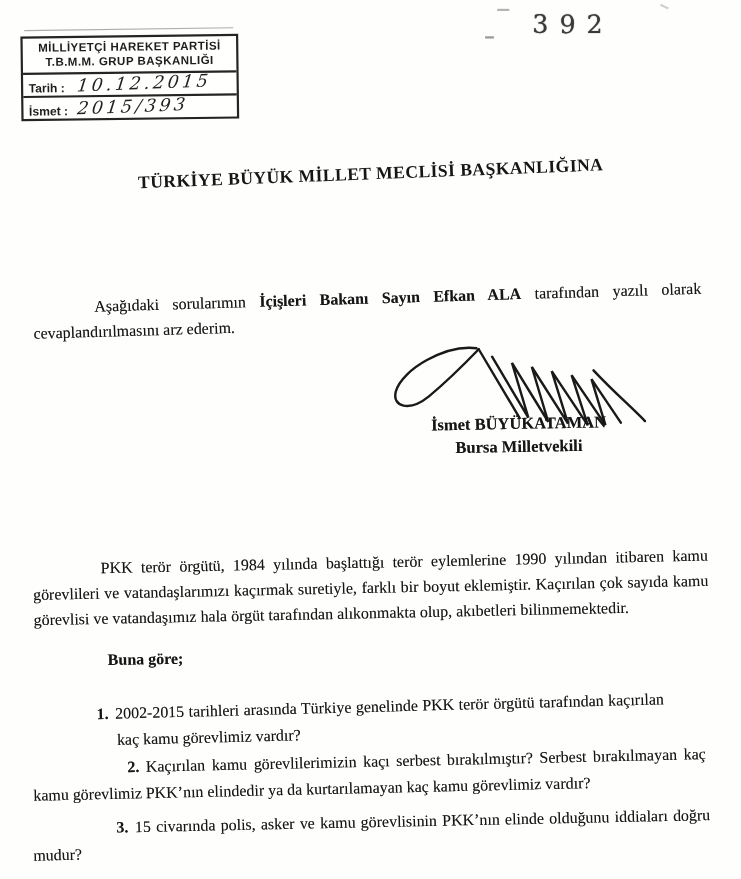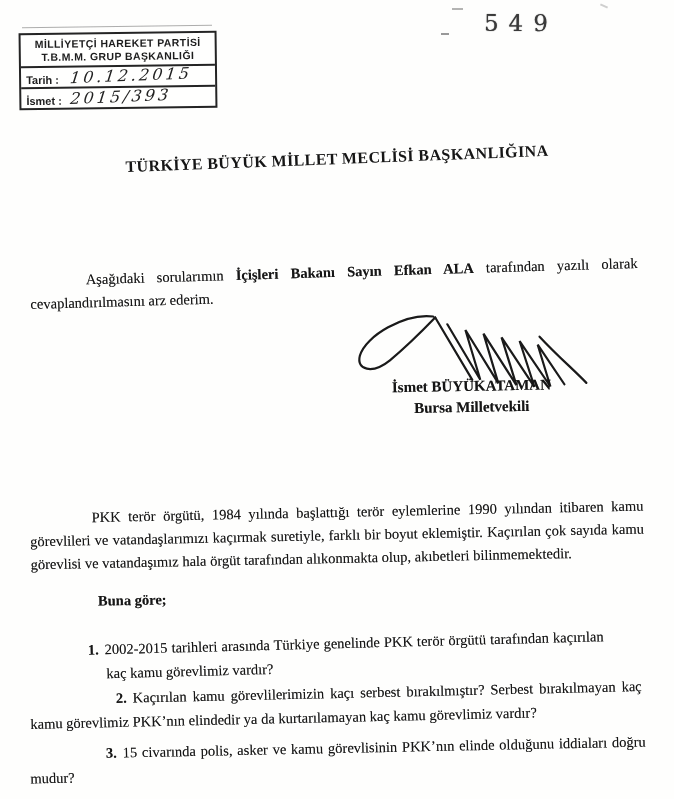--- a/index.html
+++ b/index.html
@@ -138,21 +138,21 @@
     <div class="stamp-row">
       <span class="stamp-label">Tarih :</span>
       <span class="handwriting">10.12.2015</span>
     </div>
     <div class="stamp-row">
       <span class="stamp-label">İsmet :</span>
       <span class="handwriting">2015/393</span>
     </div>
   </div>
 
-  <div class="page-number">549</div>
+  <div class="page-number">392</div>
   <div class="artifact" style="left:452px; top:8px; width:11px; height:2px; opacity:.55;"></div>
   <div class="artifact" style="left:441px; top:33px; width:8px; height:2px; opacity:.75;"></div>
   <div class="artifact" style="left:600px; top:5px; width:8px; height:2px; opacity:.35; transform:rotate(25deg);"></div>
 
   <div class="doc-title">TÜRKİYE BÜYÜK MİLLET MECLİSİ BAŞKANLIĞINA</div>
 
   <p class="para intro"><span>Aşağıdaki sorularımın </span><b>İçişleri Bakanı Sayın Efkan ALA</b><span> tarafından yazılı olarak cevaplandırılmasını arz ederim.</span></p>
 
   <div class="sig-block">
     <svg class="sig-svg" width="252" height="96" viewBox="0 0 252 96">

